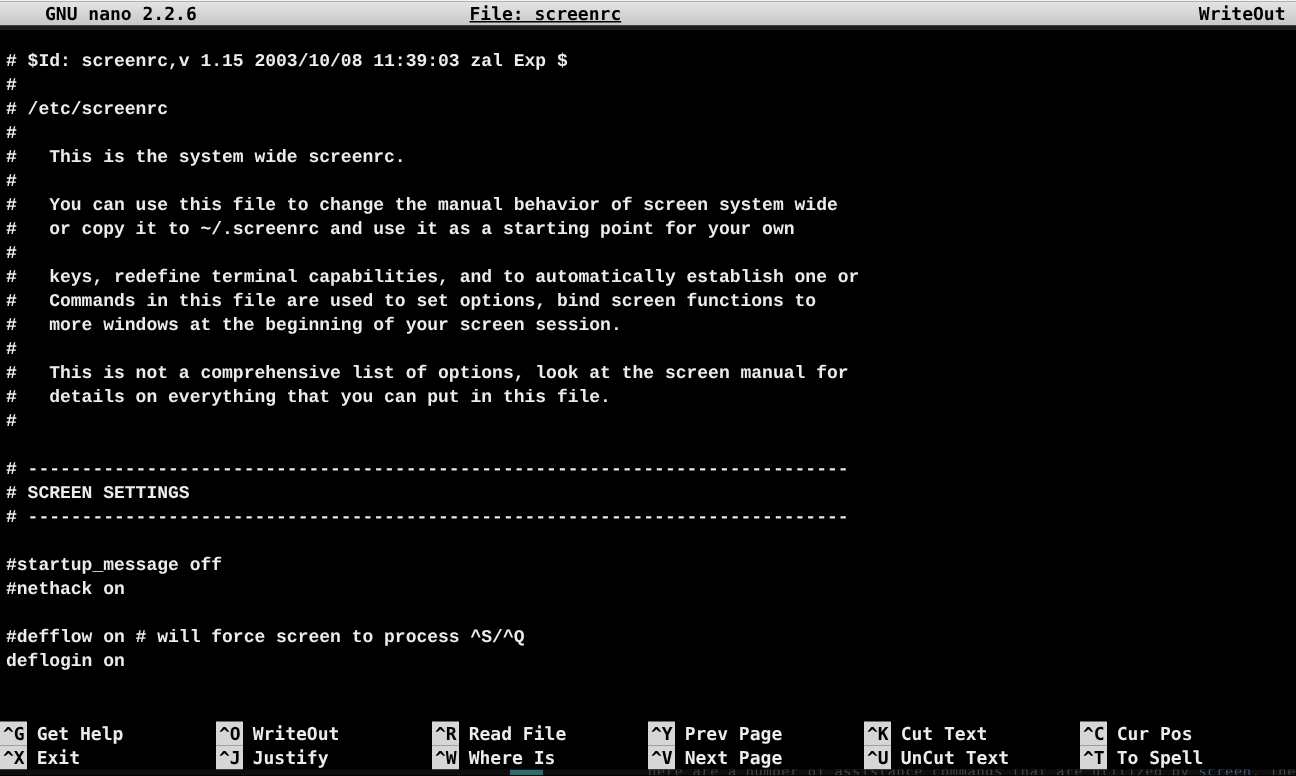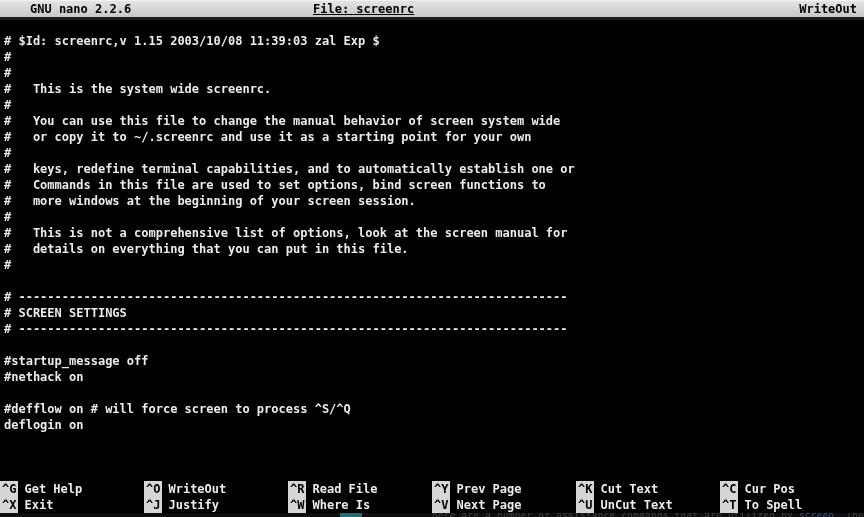--- a/index.html
+++ b/index.html
@@ -24,21 +24,21 @@
   }
   .titlebar-shadow{
     position:absolute;top:17px;left:0;width:864px;height:3px;
     background:#1d1d1d;
   }
   .tb-app{position:absolute;left:18px;top:0;margin-left:12px;}
   .tb-file{position:absolute;left:313px;top:0;text-decoration:underline;}
   .tb-status{position:absolute;right:7px;top:0;}
   
   .editor{
-    position:absolute;top:17px;left:0;width:864px;
+    position:absolute;top:17px;left:0;width:864px;font-family:Liberation Mono, monospace;
   }
   .line{
     height:16px;
     padding-left:4px;
     white-space:pre;
   }
   .cur{
     background:#d8d8d8;
     color:#000;
   }
@@ -91,20 +91,21 @@
     <span class="tb-app">GNU nano 2.2.6</span>
     <span class="tb-file">File: screenrc</span>
     <span class="tb-status">WriteOut</span>
   </div>
   <div class="titlebar-shadow"></div>
 
   <div class="editor">
       <div class="line">&nbsp;</div>
       <div class="line"># $Id: screenrc,v 1.15 2003/10/08 11:39:03 zal Exp $</div>
       <div class="line">#</div>
+      <div class="line"># /etc/screenrc</div>
       <div class="line">#</div>
       <div class="line">#   This is the system wide screenrc.</div>
       <div class="line">#</div>
       <div class="line">#   You can use this file to change the manual behavior of screen system wide</div>
       <div class="line">#   or copy it to ~/.screenrc and use it as a starting point for your own</div>
       <div class="line">#</div>
       <div class="line">#   keys, redefine terminal capabilities, and to automatically establish one or</div>
       <div class="line">#   Commands in this file are used to set options, bind screen functions to</div>
       <div class="line">#   more windows at the beginning of your screen session.</div>
       <div class="line">#</div>

